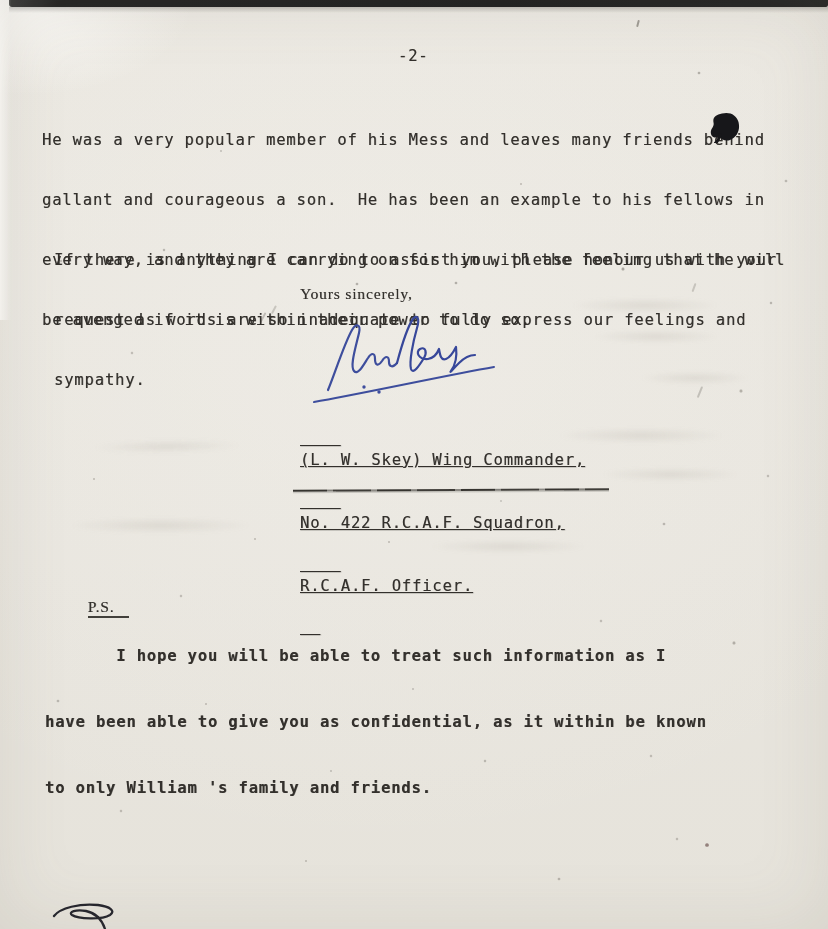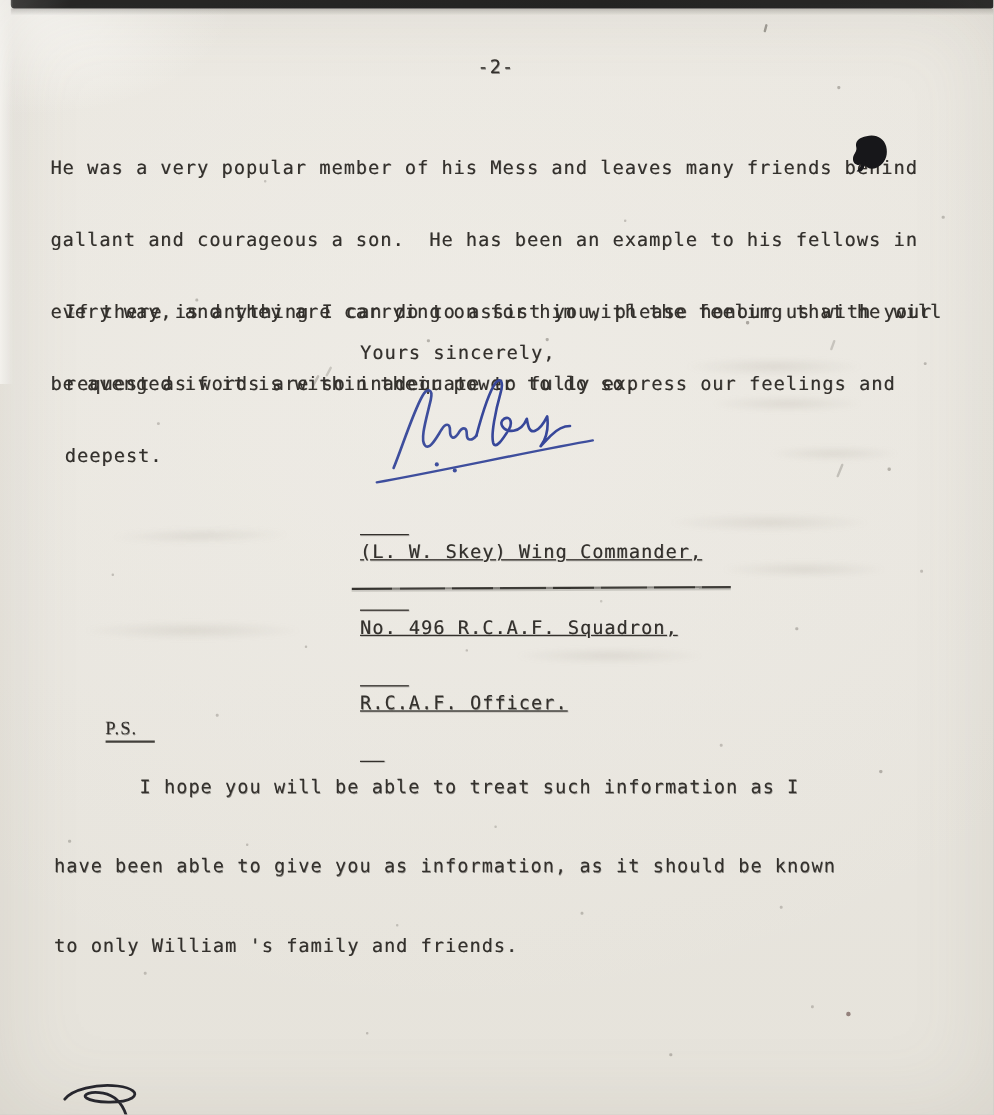--- a/index.html
+++ b/index.html
@@ -143,51 +143,51 @@
 
   <svg class="abs" style="left:706px; top:112px;" width="35" height="31" viewBox="0 0 35 31">
     <path d="M16 1.5 C24 -0.5 30.5 3 32.5 10 C34.5 18 31 25 24 28 C20 29.6 15.5 28 13.5 24
              C9.5 27 4.5 25 4.8 20 C5 16 8.5 14.5 7.5 10.5 C6.5 5 10 3 16 1.5 Z" fill="#17171a"></path>
     <path d="M14 23 C13 27 11.5 29.5 9.5 31" stroke="#17171a" stroke-width="3" fill="none" stroke-linecap="round"></path>
   </svg>
 
   <div class="tw" style="left:54px; top:210px;">
     <div>If there is anything I can do to assist you, please honour us with your</div>
     <div>request as words are so inadequate to fully express our feelings and</div>
-    <div>deepest.</div>
+    <div>sympathy.</div>
   </div>
 
-  <div class="tw" style="left:300px; top:284px;">Yours sincerely,</div>
+  <div class="tw" style="left:300px; top:284px;font-family:Liberation Serif, serif;">Yours sincerely,</div>
 
   <svg class="abs" style="left:300px; top:314px;" width="200" height="92" viewBox="0 0 200 92" fill="none" stroke="#3e4e9d" stroke-width="2.2" stroke-linecap="round" stroke-linejoin="round">
     <path d="M28 76 C34 62 44 30 52 16 C56 9 61 10 59 19 C55 36 50 52 54 57
              C58 62 64 50 68 44 C71 39 75 38 75 45 C75 51 78 53 82 47
              C85 42 89 41 89 48 C89 53 93 54 97 49"></path>
     <path d="M97 49 C101 34 108 12 113 5 C117 0 120 4 117 14 C113 28 109 48 111 55
              C113 61 119 52 124 44 C127 39 126 32 120 35 C115 38 119 46 128 45
              C134 44 137 40 139 35 C140 41 141 47 146 45 C151 43 154 37 156 33
              C157 41 156 50 151 57 C149 60 153 55 159 49 C165 43 170 41 175 41" stroke="#37479a"></path>
     <circle cx="64" cy="73" r="1.7" fill="#3e4e9d" stroke="none"></circle>
     <circle cx="79" cy="78" r="1.7" fill="#3e4e9d" stroke="none"></circle>
     <path d="M14 88 C60 80 148 61 194 53" stroke-width="2"></path>
   </svg>
 
   <div class="tw sigblock" style="left:300px; top:408px;text-decoration:underline;">
     <div>(L. W. Skey) Wing Commander,</div>
-    <div>No. 496 R.C.A.F. Squadron,</div>
+    <div>No. 422 R.C.A.F. Squadron,</div>
     <div>R.C.A.F. Officer.</div>
   </div>
   <div class="sig-underline"></div>
 
   <div class="tw" style="left:47px; top:577px;">
     <span class="ps-label">P.S.</span>
   </div>
-  <div class="tw psblock" style="left:45px; top:601px;">
+  <div class="tw psblock" style="left:45px; top:601px;font-weight:bold;">
     <div>       I hope you will be able to treat such information as I</div>
-    <div>have been able to give you as information, as it should be known</div>
+    <div>have been able to give you as confidential, as it within be known</div>
     <div>to only William 's family and friends.</div>
   </div>
 
   <svg class="abs" style="left:50px; top:900px;" width="80" height="29" viewBox="0 0 80 29" fill="none" stroke="#25252d" stroke-width="2.3" stroke-linecap="round">
     <path d="M4 16 C10 8 30 3 48 5 C60 6.5 66 11 60 15 C52 20 28 19 22 15
              C18 12 26 9 36 11 C46 13 52 20 55 29"></path>
   </svg>
 
 </div>
 

